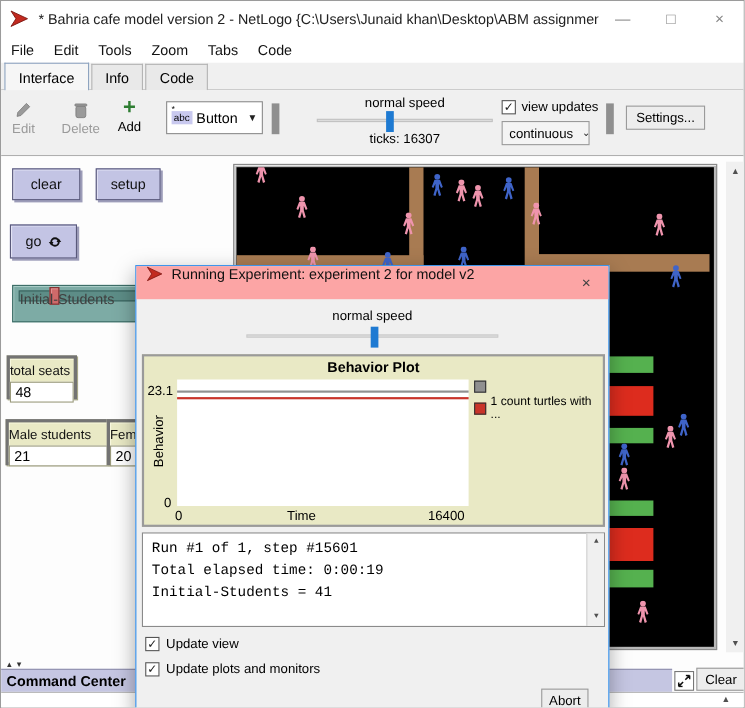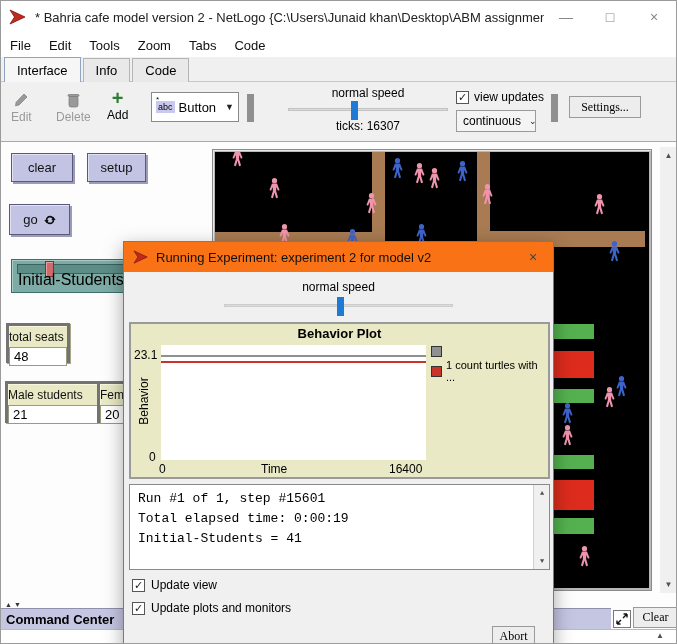--- a/index.html
+++ b/index.html
@@ -31,35 +31,35 @@
   .abc-chip { background:#c9c9ef; font-size:9px; padding:1px 2px; position:relative; }
   .abc-chip i { position:absolute; top:-6px; left:0; font-size:8px; font-style:normal; }
   .dd-arrow { margin-left:auto; font-size:9px; color:#222; }
   .vsep { position:absolute; width:7px; background:#8f8f8f; }
   .speed-area { position:absolute; left:287px; top:4px; width:160px; text-align:center; font-size:12px; }
   .slider-track { position:relative; height:3px; background:#dcdcdc; border:1px solid #c2c2c2; margin:8px 0; }
   .slider-thumb { position:absolute; top:-8px; width:7px; height:19px; background:#1e7ad2; }
   .chk { display:inline-flex; align-items:center; gap:5px; font-size:12px; }
   .chkbox { width:13px; height:13px; border:1px solid #555; background:#fff; display:inline-flex; align-items:center; justify-content:center; font-size:11px; color:#222; }
   .combo { position:absolute; background:#f4f4f4; border:1px solid #9a9a9a; font-size:12px; display:flex; align-items:center; padding:0 6px; gap:8px; }
-  .btn-std { background:#ededed; border:1px solid #9a9a9a; font-size:12px; display:flex; align-items:center; justify-content:center;font-family:Liberation Serif, serif; }
+  .btn-std { background:#ededed; border:1px solid #9a9a9a; font-size:12px; display:flex; align-items:center; justify-content:center; }
 
   
   .iface { position:absolute; left:0; top:141px; width:677px; height:503px; background:#fdfdfd; }
 
   
   .nl-btn { position:absolute; background:#c3c4e4; border:1px solid #59597a; box-shadow:inset 1px 1px 0 #e2e2f4, 2px 2px 0 #9c9cb8; display:flex; align-items:center; justify-content:center; font-size:13px; color:#111; }
   .go-loop { margin-left:6px; width:12px; height:12px; }
 
   
   .nl-slider { position:absolute; background:#7dab a5; }
   .nl-slider { background:#7daba5; border:1px solid #3e6e68; box-shadow:inset 1px 1px 0 #a8ccc6; }
   .nl-slider .trk { position:absolute; left:5px; right:5px; top:4px; height:10px; background:#5d8d87; border:1px solid #39635e; }
   .nl-slider .th { position:absolute; top:1px; width:9px; height:16px; background:#cf6a6a; border:1px solid #7d2f2f; box-shadow:inset 1px 1px 0 #eaa0a0; }
-  .nl-slider .lab { position:absolute; left:6px; bottom:3px; font-size:16px; color:#000000; }
+  .nl-slider .lab { position:absolute; left:6px; bottom:13px; font-size:13px; color:#404040; }
 
   
   .monitor { position:absolute; background:#e9e9c5; border:3px solid #737373; box-shadow:inset 1px 1px 0 #f7f7dd, 1px 1px 0 #a7a786; padding:4px 0; }
   .monitor .mlab { font-size:12px; color:#111; white-space:nowrap; }
   .monitor .mval { margin-top:3px; background:#fff; border:1px solid #9a9a7c; font-size:13px; padding:1px 4px; height:19px; white-space:nowrap; overflow:hidden; }
 
   
   .world-frame { position:absolute; left:211px; top:7px; width:440px; height:442px; background:#b8b8b8; border:1px solid #8a8a8a; box-shadow:inset 1px 1px 0 #e8e8e8; padding:2px; }
   .world { position:relative; width:100%; height:100%; background:#000; overflow:hidden; }
   .world .wall { position:absolute; background:#a87b52; }
@@ -74,21 +74,21 @@
   .cc-mini-arrows { position:absolute; left:4px; top:459px; font-size:7px; color:#333; letter-spacing:2px; }
   .cc-bar { position:absolute; left:0; top:466px; width:610px; height:21px; background:#c5c6e2; border-top:1px solid #8f8fae; display:flex; align-items:center; }
   .cc-title { font-weight:bold; font-size:13px; padding-left:5px; }
   .cc-export { position:absolute; left:612px; top:468px; width:18px; height:18px; background:#fff; border:1px solid #777; display:flex; align-items:center; justify-content:center; }
   .cc-clear { position:absolute; left:632px; top:465px; width:45px; height:21px; }
   .cc-input { position:absolute; left:0; top:487px; width:677px; height:16px; background:#fff; border-top:1px solid #bbb; }
   .cc-scroll-arr { position:absolute; left:655px; top:489px; font-size:8px; color:#505050; }
 
   
   .dialog { position:absolute; left:122px; top:240px; width:431px; height:412px; background:#f0f0f0; border:1px solid #2d8ceb; box-shadow:0 6px 18px rgba(0,0,0,.35); z-index:10; }
-  .dlg-title { height:30px; background:#f97316; display:flex; align-items:center; }
+  .dlg-title { height:30px; background:#fca5a5; display:flex; }
   .dlg-title .app-icon { width:16px; height:14px; margin:0 7px 0 9px; }
   .dlg-title .t { font-size:13px; color:#111; flex:1; }
   .dlg-close { width:40px; height:100%; display:flex; align-items:center; justify-content:center; color:#444; font-size:14px; }
   .dlg-speed { text-align:center; font-size:12px; margin-top:8px; }
   .dlg-slider { position:relative; margin:10px 100px 0 100px; height:3px; background:#dcdcdc; border:1px solid #cccccc; }
 
   
   .plot { position:absolute; left:5px; top:80px; width:421px; height:157px; background:#e9e9c5; border:2px solid #9a9a9a; }
   .plot-title { text-align:center; font-weight:bold; font-size:13px; margin-top:2px; }
   .plot-area { position:absolute; left:30px; top:21px; width:265px; height:115px; background:#fff; }

